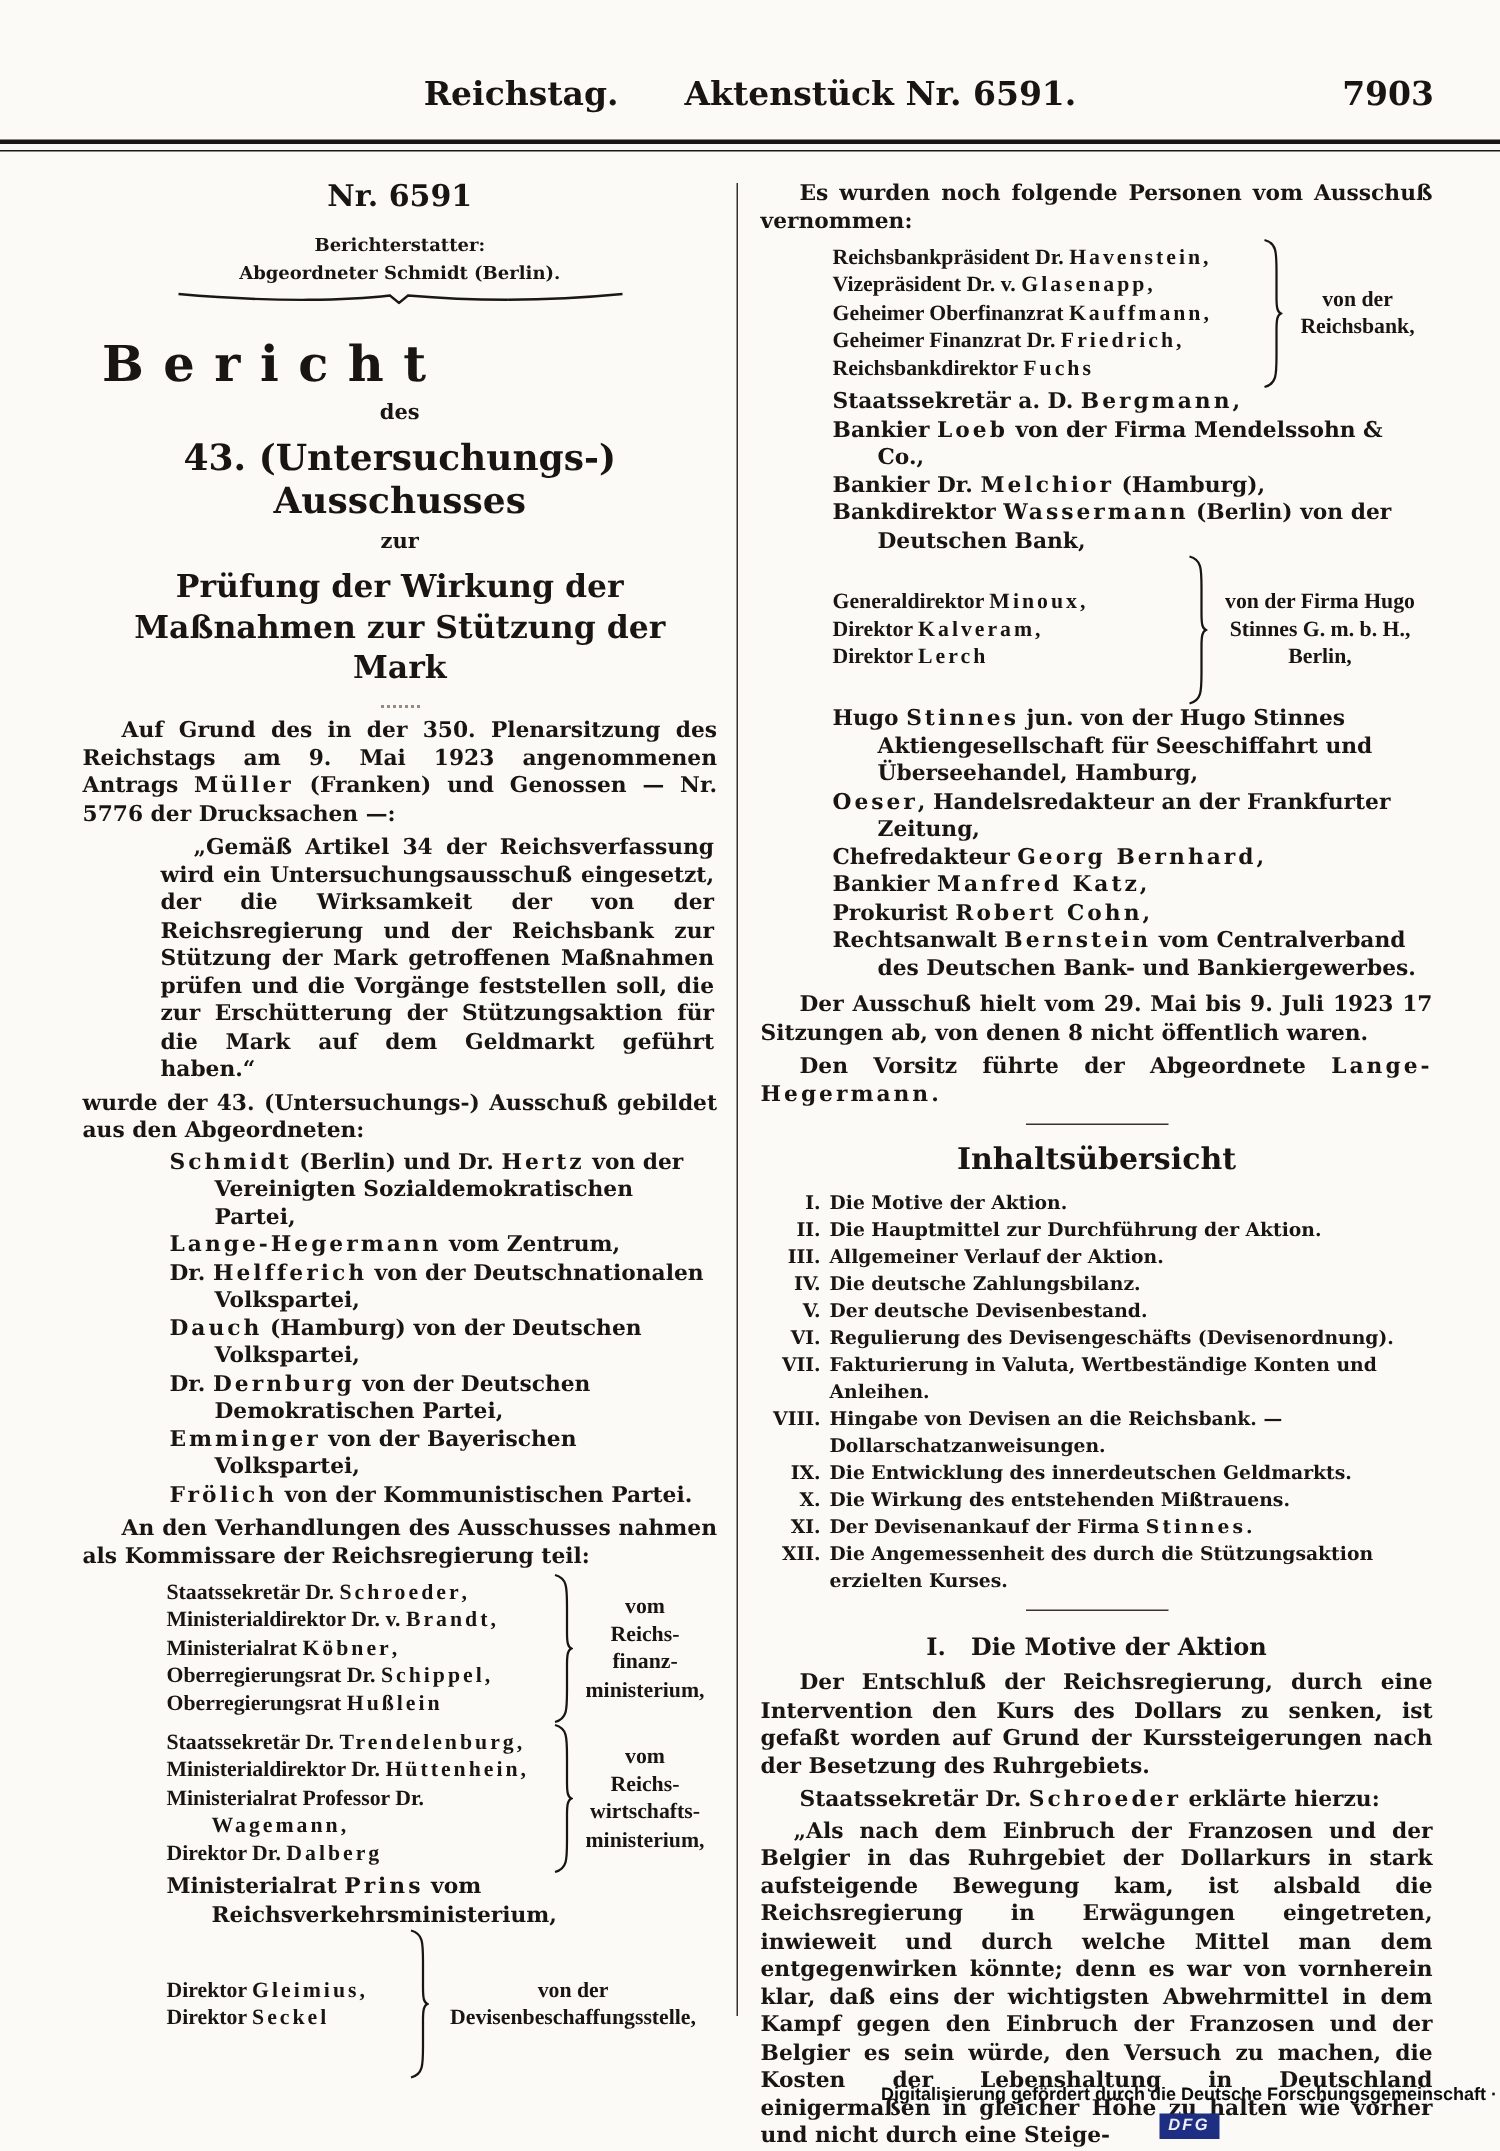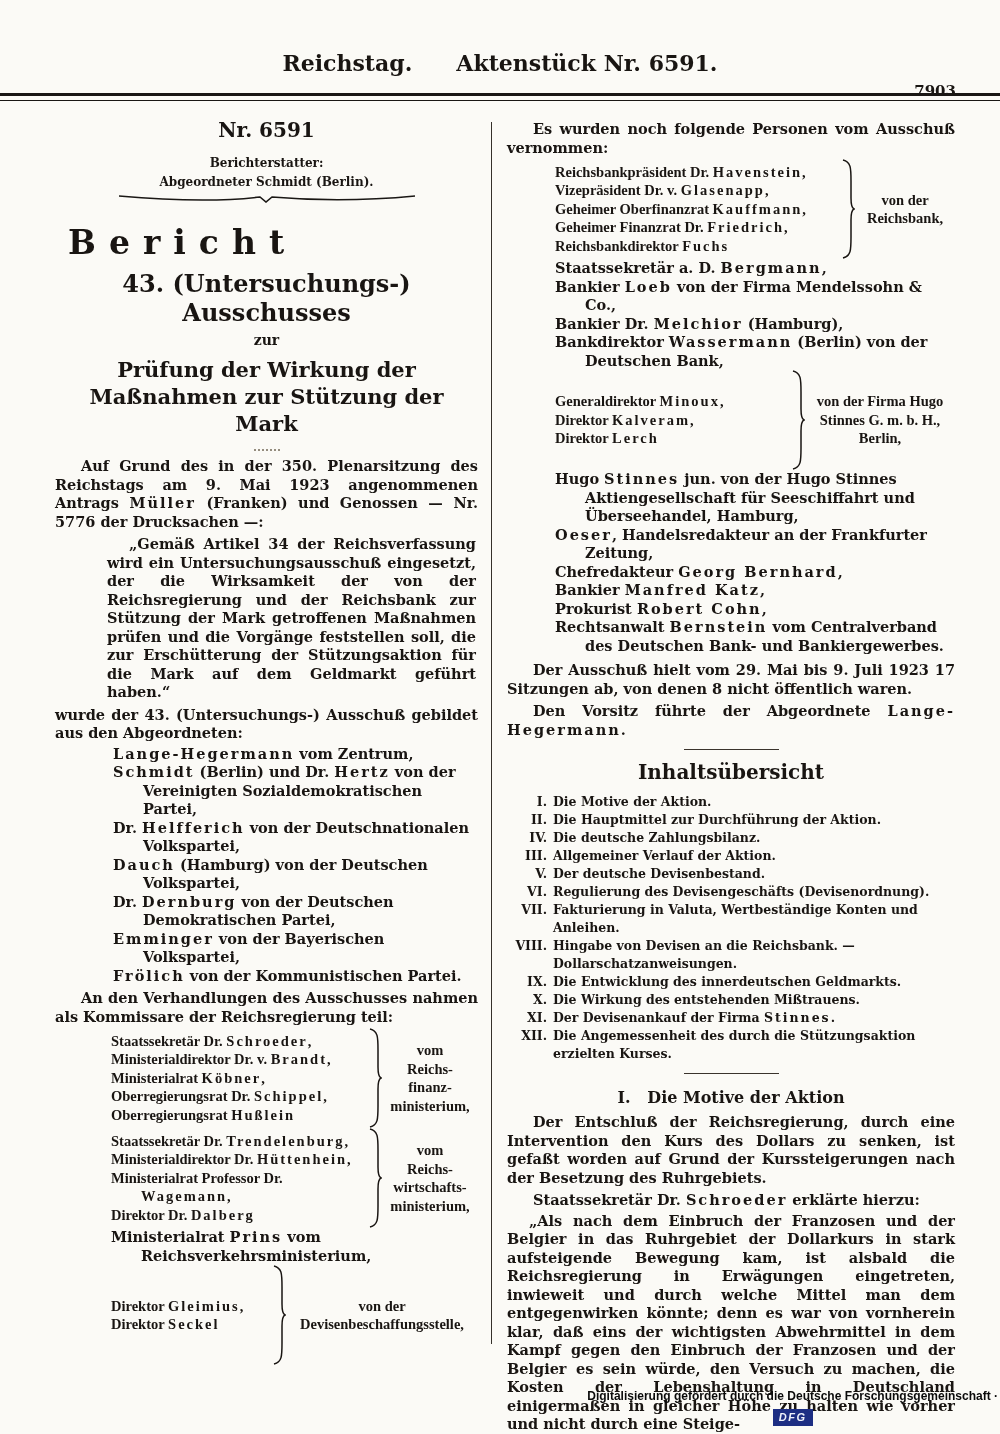--- a/index.html
+++ b/index.html
@@ -1,21 +1,21 @@
 <!DOCTYPE html>
 <html><head>
 <meta charset="utf-8">
 <style>
   html,body{margin:0;padding:0;background:#e8e6e0;}
   .page{position:relative;width:1000px;height:1434px;background:var(--paper,#fbfaf6);
         font-family:"DejaVu Serif",serif;color:var(--ink,#191512);font-weight:bold;overflow:hidden;}
   
   .pagehead{position:absolute;top:50px;left:0;width:100%;}
   .pagehead-center{display:flex;justify-content:center;gap:44px;font-size:22px;}
-  .pagehead-num{position:absolute;top:0;right:44px;font-size:15px;margin-top:32px;}
+  .pagehead-num{position:absolute;top:0;right:44px;font-size:22px;}
   .headrule{position:absolute;top:93px;left:0;width:100%;height:4px;
             border-top:3px solid #1a1714;border-bottom:1px solid #1a1714;}
   
   .cols{position:absolute;top:112px;left:55px;width:900px;}
   .coldivider{position:absolute;left:436px;top:10px;height:1222px;width:1px;background:#35302a;}
   .col{position:absolute;top:0;}
   .col.left{left:0;width:423px;}
   .col.right{left:452px;width:448px;}
   
   .bt{font-size:14.5px;line-height:18.5px;text-align:justify;}
@@ -80,32 +80,33 @@
     <div class="col left">
       <div class="docnum">Nr. 6591</div>
       <div class="rapp">
         <div>Berichterstatter:</div>
         <div>Abgeordneter Schmidt (Berlin).</div>
         <svg class="rapp-ul" width="300" height="10" viewBox="0 0 300 10">
           <path d="M2 3 C 70 9, 118 7, 143 4 L149 9 L155 4 C 190 7, 236 9, 298 3"></path>
         </svg>
       </div>
       <div class="title1">Bericht</div>
+      <div class="tsmall">des</div>
       <div class="title3">43. (Untersuchungs-) Ausschusses</div>
       <div class="tsmall">zur</div>
       <div class="title5">Prüfung der Wirkung der Maßnahmen zur Stützung der Mark</div>
       <div class="titledash"></div>
 
       <p class="bt ind" style="margin:4px 0 0"><span>Auf Grund des in der 350. Plenarsitzung des Reichstags am 9. Mai 1923 angenommenen Antrags </span><span class="sp">Müller</span><span> (Franken) und Genossen — Nr. 5776 der Drucksachen —:</span></p>
       <p class="bt quote qind">„Gemäß Artikel 34 der Reichsverfassung wird ein Untersuchungsausschuß eingesetzt, der die Wirksamkeit der von der Reichsregierung und der Reichsbank zur Stützung der Mark getroffenen Maßnahmen prüfen und die Vorgänge feststellen soll, die zur Erschütterung der Stützungsaktion für die Mark auf dem Geldmarkt geführt haben.“</p>
       <p class="bt" style="margin:0">wurde der 43. (Untersuchungs-) Ausschuß gebildet aus den Abgeordneten:</p>
 
       <div id="members-list">
+          <div class="bt li hang"><span class="sp">Schmidt</span><span> (Berlin) und Dr. </span><span class="sp">Hertz</span><span> von der Vereinigten Sozialdemokratischen Partei,</span></div>
           <div class="bt li hang"><span class="sp">Lange-Hegermann</span><span> vom Zentrum,</span></div>
-          <div class="bt li hang"><span class="sp">Schmidt</span><span> (Berlin) und Dr. </span><span class="sp">Hertz</span><span> von der Vereinigten Sozialdemokratischen Partei,</span></div>
           <div class="bt li hang"><span>Dr. </span><span class="sp">Helfferich</span><span> von der Deutschnationalen Volkspartei,</span></div>
           <div class="bt li hang"><span class="sp">Dauch</span><span> (Hamburg) von der Deutschen Volkspartei,</span></div>
           <div class="bt li hang"><span>Dr. </span><span class="sp">Dernburg</span><span> von der Deutschen Demokratischen Partei,</span></div>
           <div class="bt li hang"><span class="sp">Emminger</span><span> von der Bayerischen Volkspartei,</span></div>
           <div class="bt li hang"><span class="sp">Frölich</span><span> von der Kommunistischen Partei.</span></div>
         </div>
 
       <p class="bt ind" style="margin:4px 0 2px">An den Verhandlungen des Ausschusses nahmen als Kommissare der Reichsregierung teil:</p>
       <div id="commissioner-groups">
           <div class="bracegrp">
@@ -215,26 +216,26 @@
       <div id="toc-list" class="toc">
           <div class="tocrow">
             <div class="tnum">I.</div>
             <div class="ttext"><span>Die Motive der Aktion.</span></div>
           </div>
           <div class="tocrow">
             <div class="tnum">II.</div>
             <div class="ttext"><span>Die Hauptmittel zur Durchführung der Aktion.</span></div>
           </div>
           <div class="tocrow">
+            <div class="tnum">III.</div>
+            <div class="ttext"><span>Allgemeiner Verlauf der Aktion.</span></div>
+          </div>
+          <div class="tocrow">
             <div class="tnum">IV.</div>
             <div class="ttext"><span>Die deutsche Zahlungsbilanz.</span></div>
-          </div>
-          <div class="tocrow">
-            <div class="tnum">III.</div>
-            <div class="ttext"><span>Allgemeiner Verlauf der Aktion.</span></div>
           </div>
           <div class="tocrow">
             <div class="tnum">V.</div>
             <div class="ttext"><span>Der deutsche Devisenbestand.</span></div>
           </div>
           <div class="tocrow">
             <div class="tnum">VI.</div>
             <div class="ttext"><span>Regulierung des Devisengeschäfts (Devisenordnung).</span></div>
           </div>
           <div class="tocrow">

